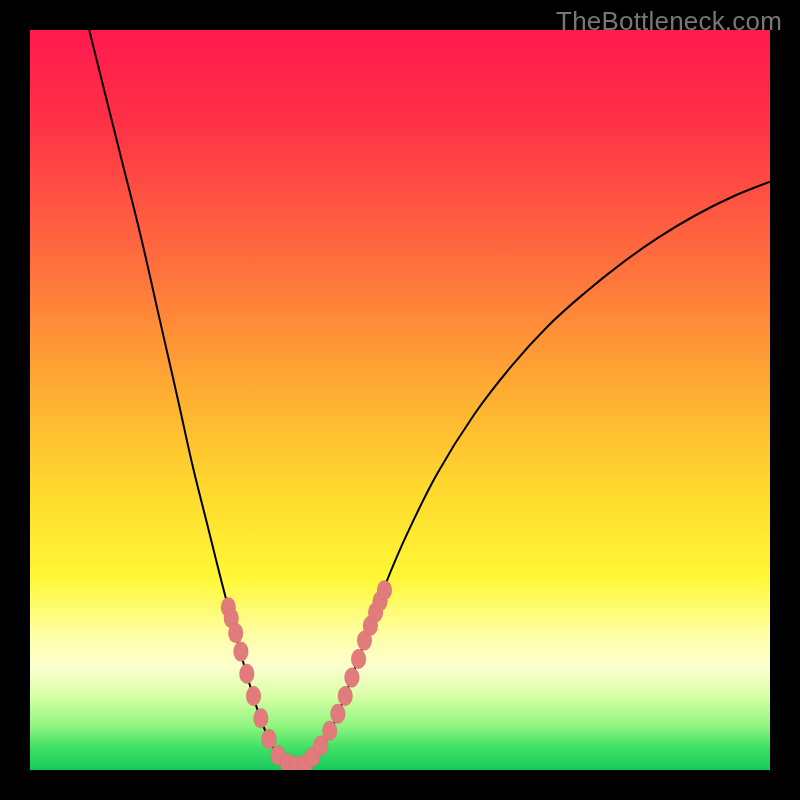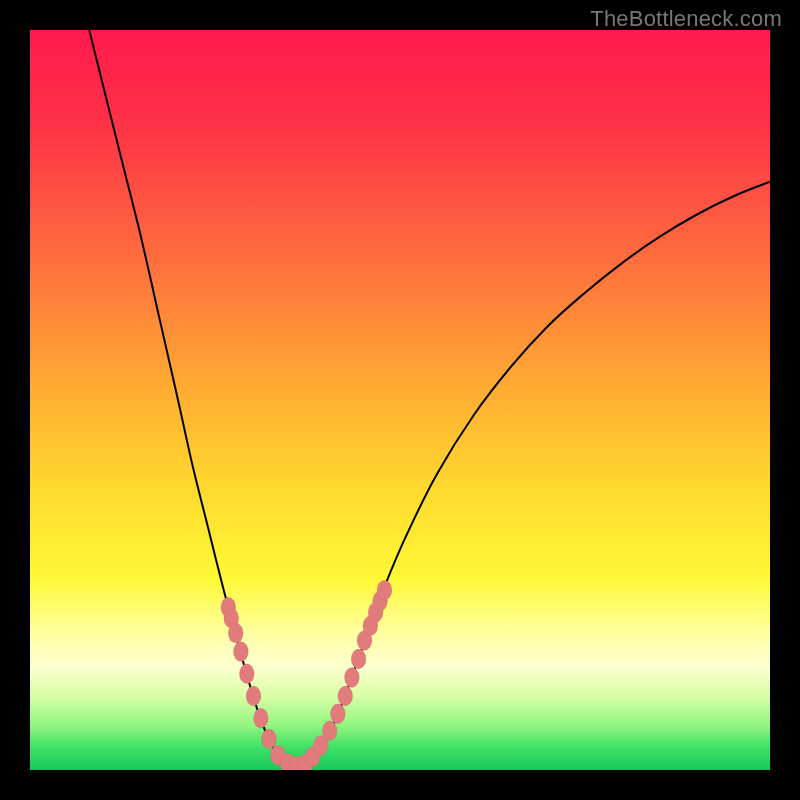--- a/index.html
+++ b/index.html
@@ -25,21 +25,21 @@
     left: 30px;
     width: 740px;
     height: 740px;
     
   }
   .watermark {
     position: absolute;
     top: 6px;
     right: 18px;
     color: #777;
-    font-size: 22px;
+    font-size: 26px;
     font-weight: 500;
     letter-spacing: 0.2px;
   }
   svg.curves {
     position: absolute;
     top: 0;
     left: 0;
   }
   .curve {
     fill: none;

